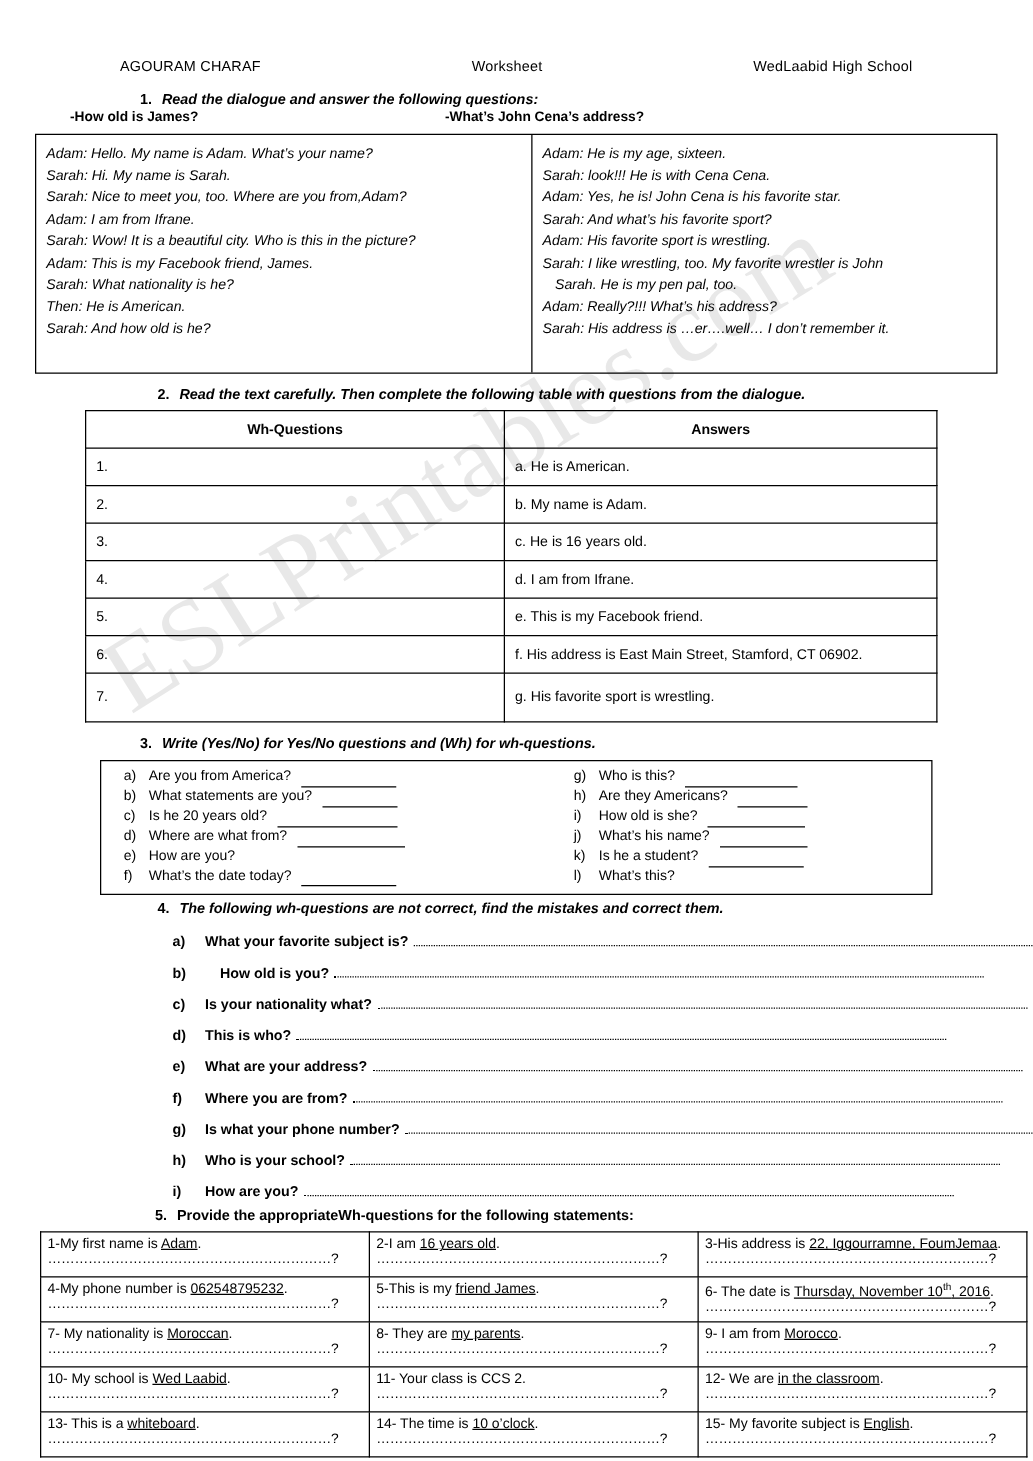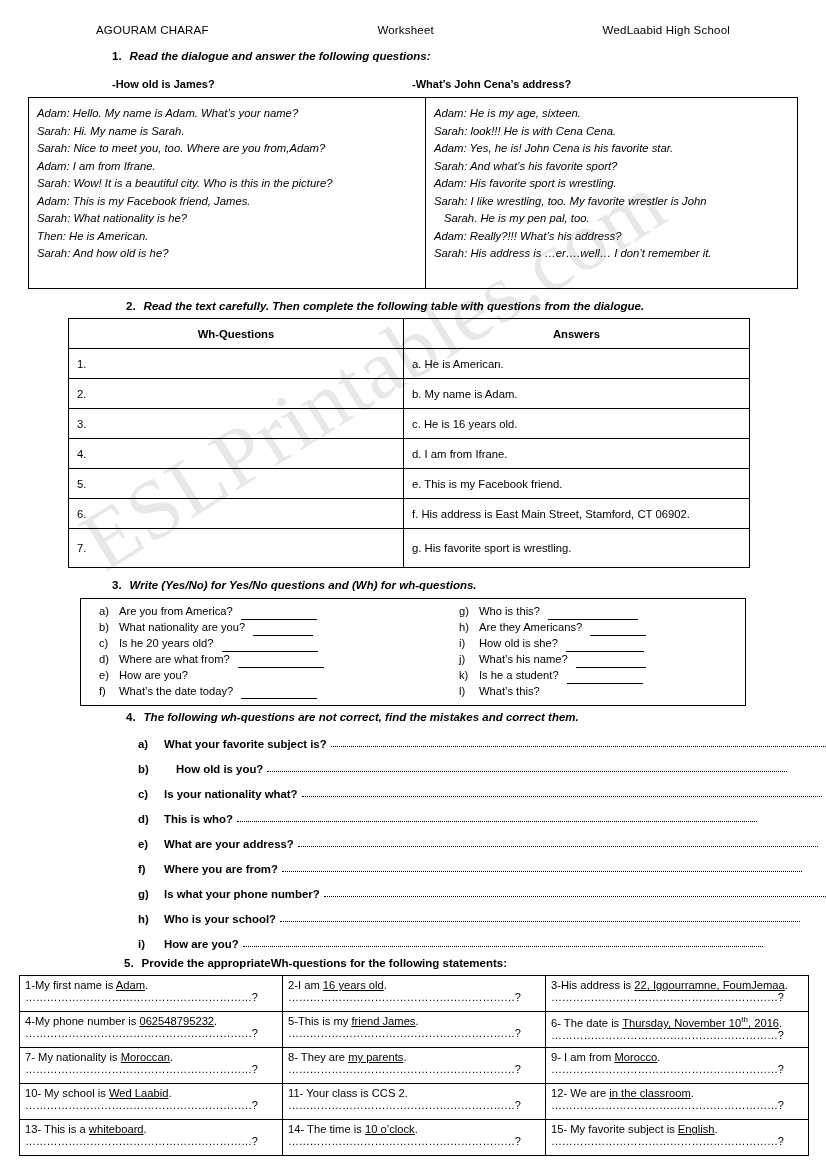--- a/index.html
+++ b/index.html
@@ -40,43 +40,43 @@
     transform-origin: left center;
     white-space: nowrap;
     letter-spacing: 1px;
   }
   .content { position: relative; z-index: 10; }
 
   
   .doc-header {
     display: flex;
     justify-content: space-between;
-    padding: 24px 96px 0 96px;
+    padding: 48px 96px 0 96px;
     font-size: 11.5px;
     letter-spacing: .2px;
     text-align: right;
   }
   .doc-header div { white-space: nowrap; }
 
   
   .instr {
     display: flex;
     gap: 8px;
     font-size: 11.5px;
     font-style: italic;
     font-weight: bold;
     padding-left: 112px;
   }
   .instr .num { font-style: normal; }
 
   .q1-line {
     display: flex;
     font-size: 11px;
-    padding-left: 112px;
-    margin-top: 16px;
+    padding-left: 56px;
+    margin-top: 2px;
     font-weight: 600;
   }
   .q1-line .a { width: 300px; }
 
   
   .dialogue {
     margin: 7px 28px 0 28px;
     border: 1px solid #000;
     display: flex;
     height: 190px;
@@ -153,21 +153,21 @@
   .mistakes .dots {
     flex: 1;
     border-bottom: 1px dotted #000;
     margin: 0 0 3px 4px;
     height: 1px;
     max-width: 520px;
   }
 
   
   table.stmts {
-    margin: 6px 18px 0 19px;
+    margin: 6px 18px 0 32px;
     border-collapse: collapse;
     width: 790px;
   }
   table.stmts td {
     border: 1px solid #000;
     vertical-align: top;
     width: 33.33%;
     padding: 3px 5px 2px 5px;
     font-size: 11.2px;
     height: 30px;
@@ -281,21 +281,21 @@
 
     <div class="yesno">
       <ol class="left">
         <li>
             <span class="lab">a)</span>
             <span class="txt">Are you from America?</span>
             <span class="blank" style="width:76px"></span>
           </li>
         <li>
             <span class="lab">b)</span>
-            <span class="txt">What nationality are you?</span>
+            <span class="txt">What statements are you?</span>
             <span class="blank" style="width:60px"></span>
           </li>
         <li>
             <span class="lab">c)</span>
             <span class="txt">Is he 20 years old?</span>
             <span class="blank" style="width:96px"></span>
           </li>
         <li>
             <span class="lab">d)</span>
             <span class="txt">Where are what from?</span>

